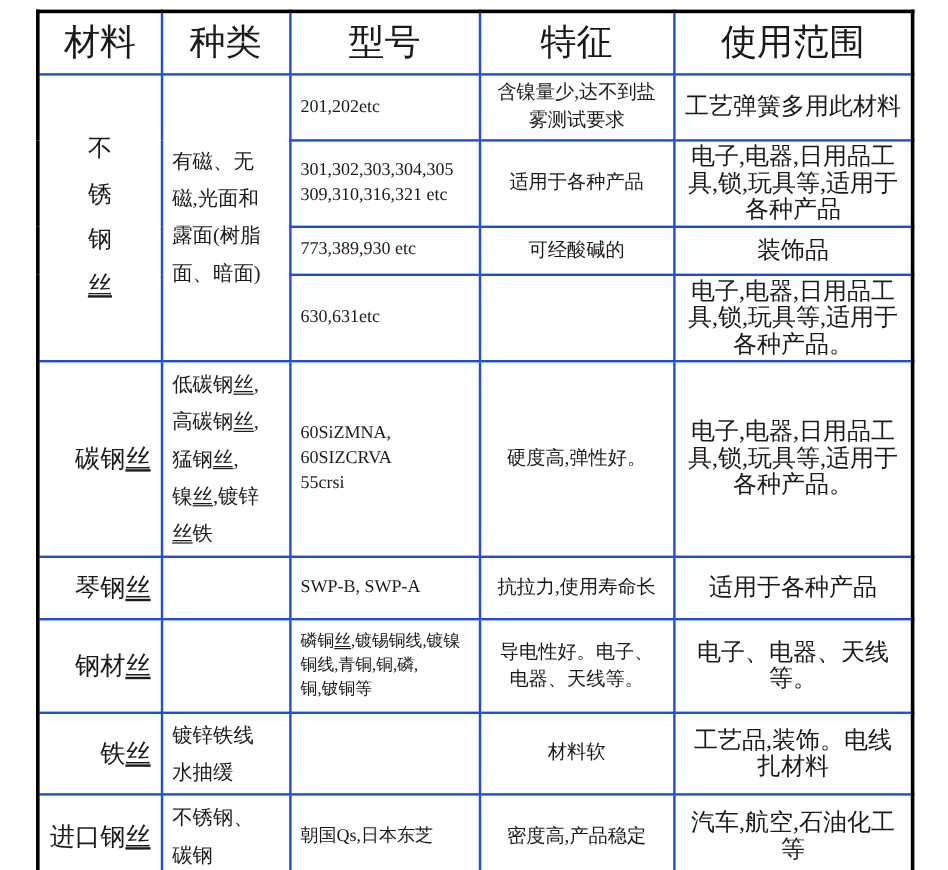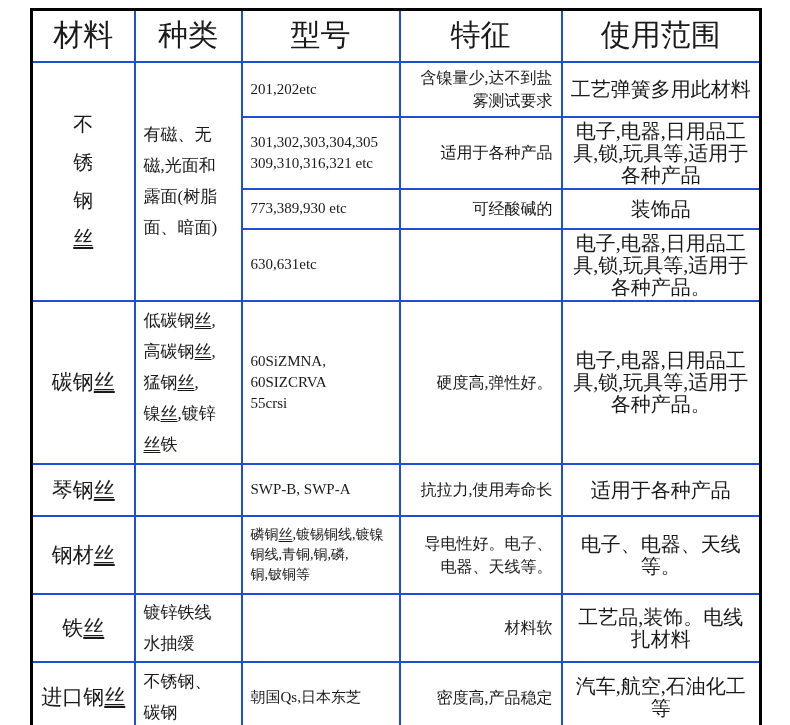--- a/index.html
+++ b/index.html
@@ -30,21 +30,21 @@
     font-family: Liberation Serif, serif;
   }
   th.hdr {
     font-size: 30px;
     font-weight: 400;
     text-align: center;
     padding: 4px 2px;
   }
   td.mat {
     font-size: 21px;
-    text-align: center;
+    text-align: right;
     padding: 2px 4px;
   }
   td.mat-vert {
     font-size: 20px;
     line-height: 38px;
     text-align: center;
   }
   td.typ {
     font-size: 17px;
     line-height: 31px;
@@ -57,21 +57,21 @@
     line-height: 21px;
     padding: 2px 4px;
   }
   td.model-sm {
     font-size: 14px;
     line-height: 20px;
   }
   td.feat {
     font-size: 16px;
     line-height: 23px;
-    text-align: right;
+    text-align: center;
     padding: 4px 10px 4px 9px;
   }
   td.usage {
     font-size: 20px;
     line-height: 22px;
     text-align: center;
     padding: 4px 6px 4px 9px;
   }
   
   tr.rh-hdr  { height: 52px; }

